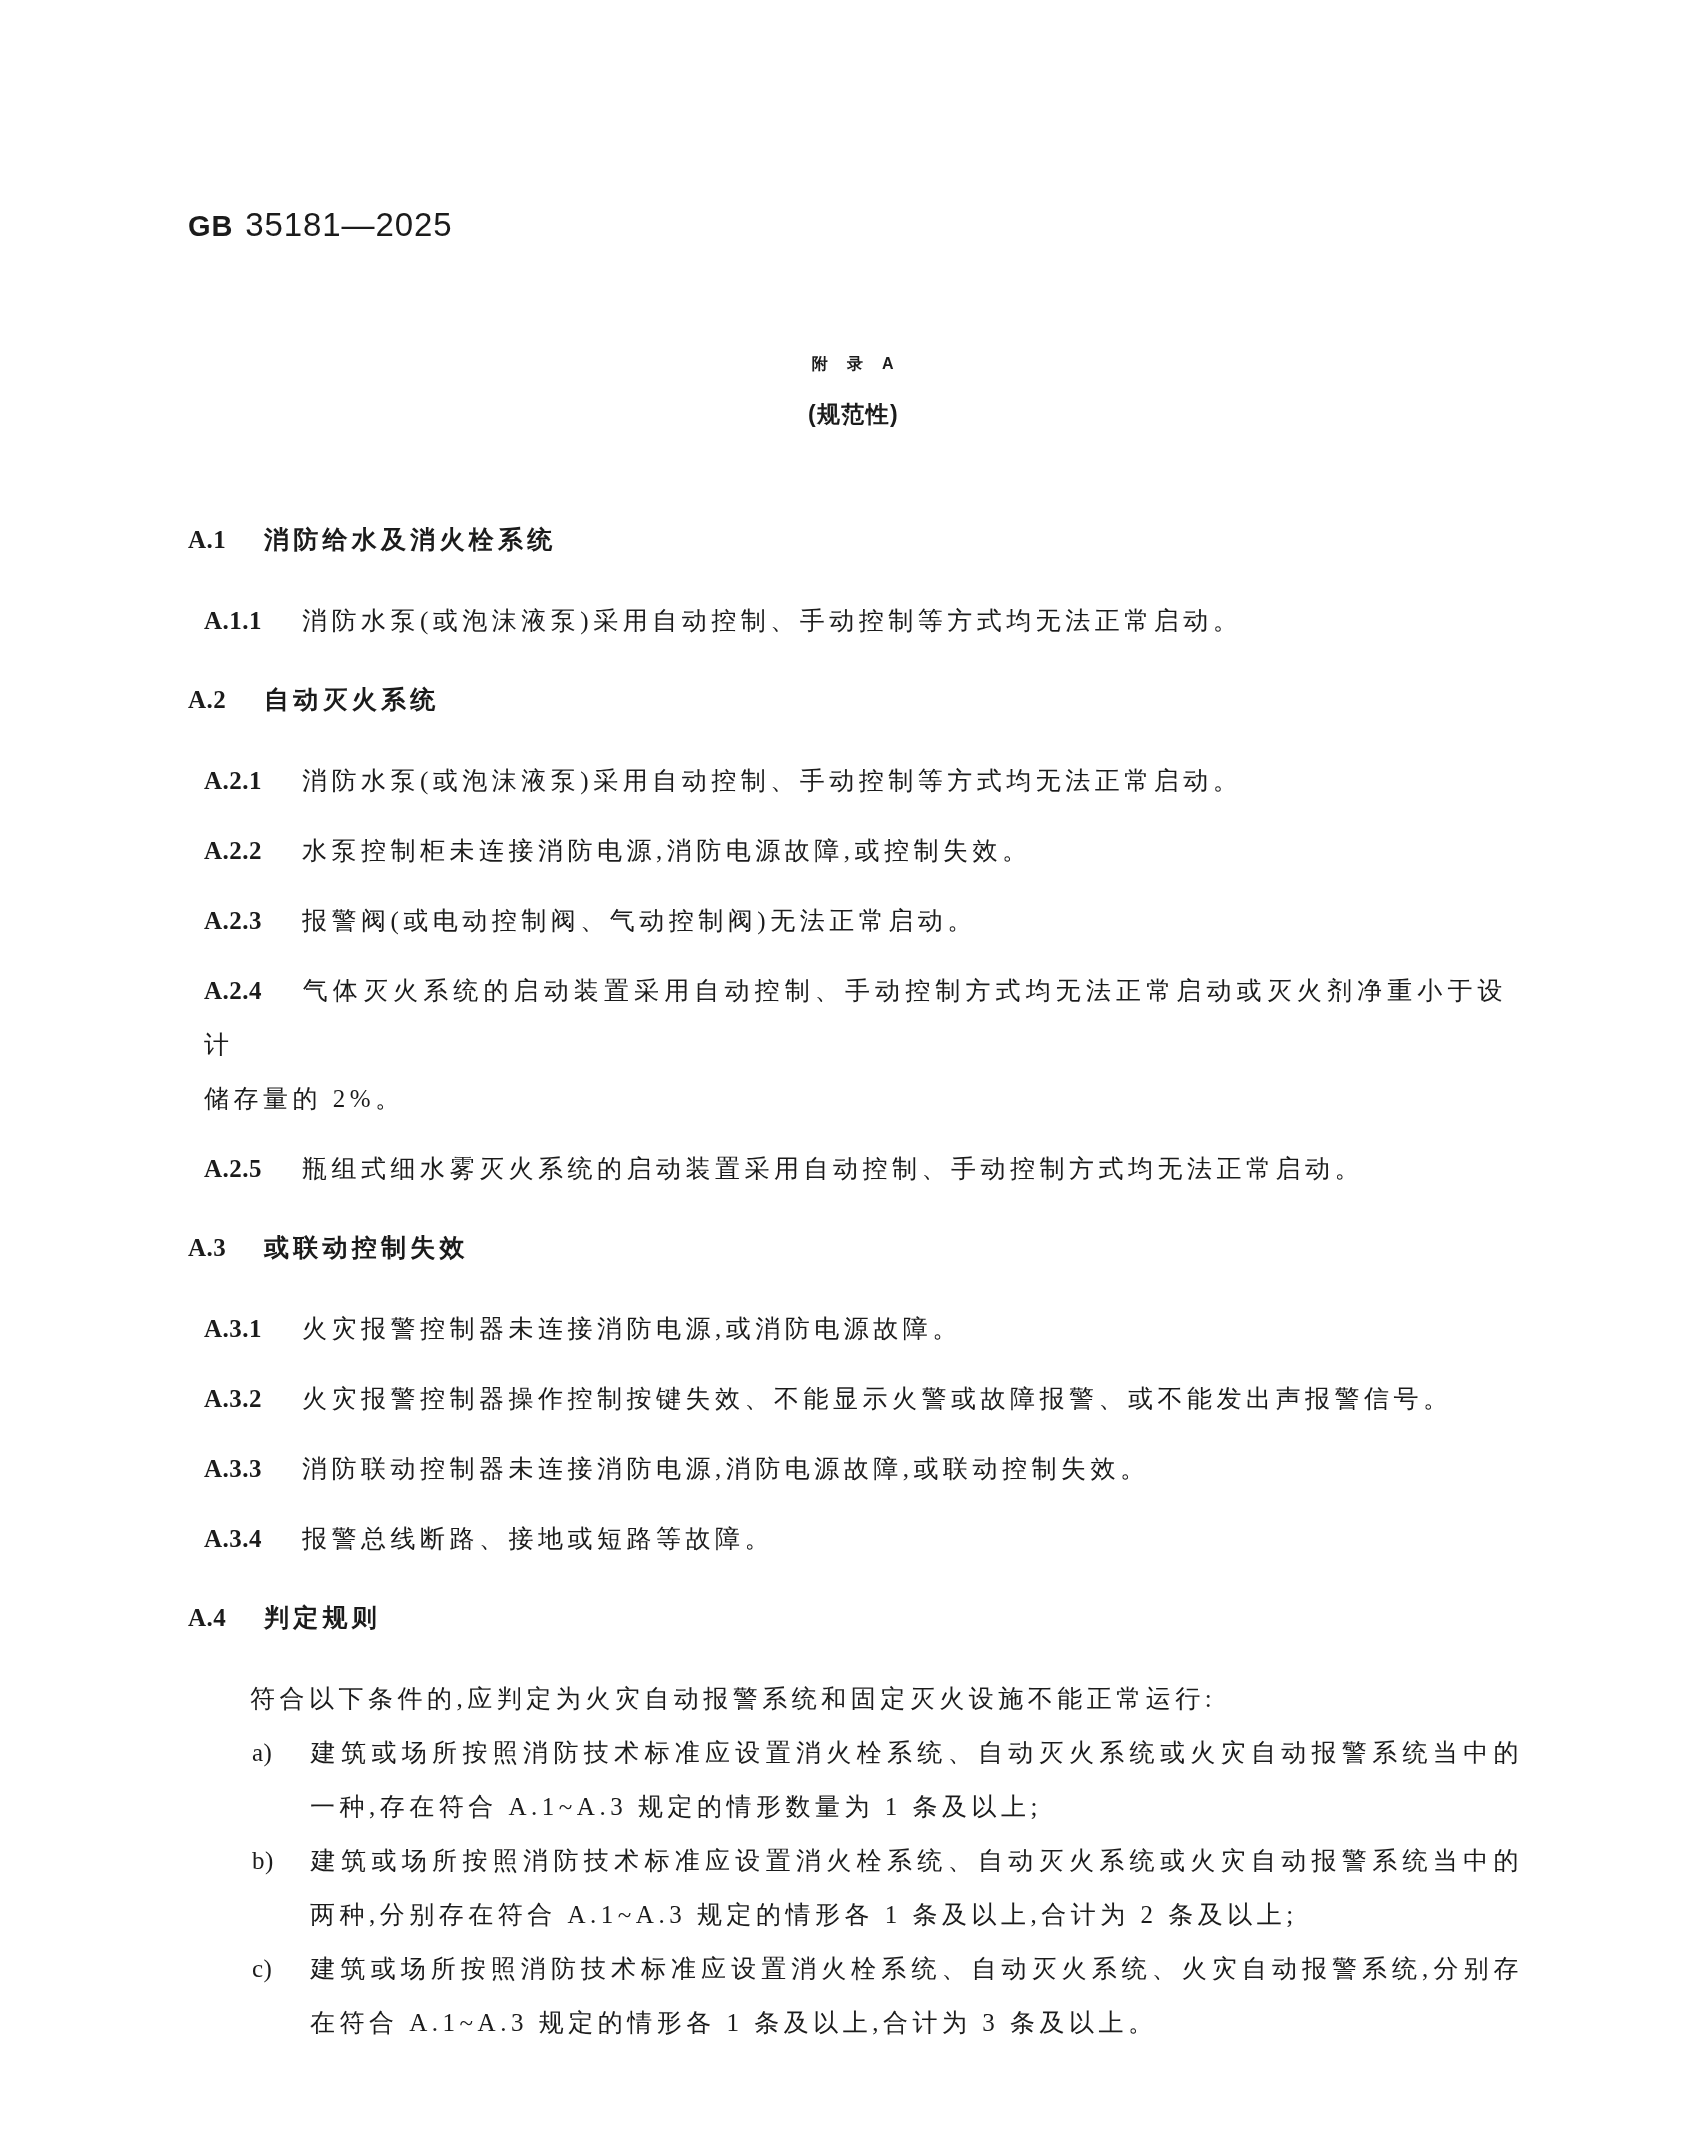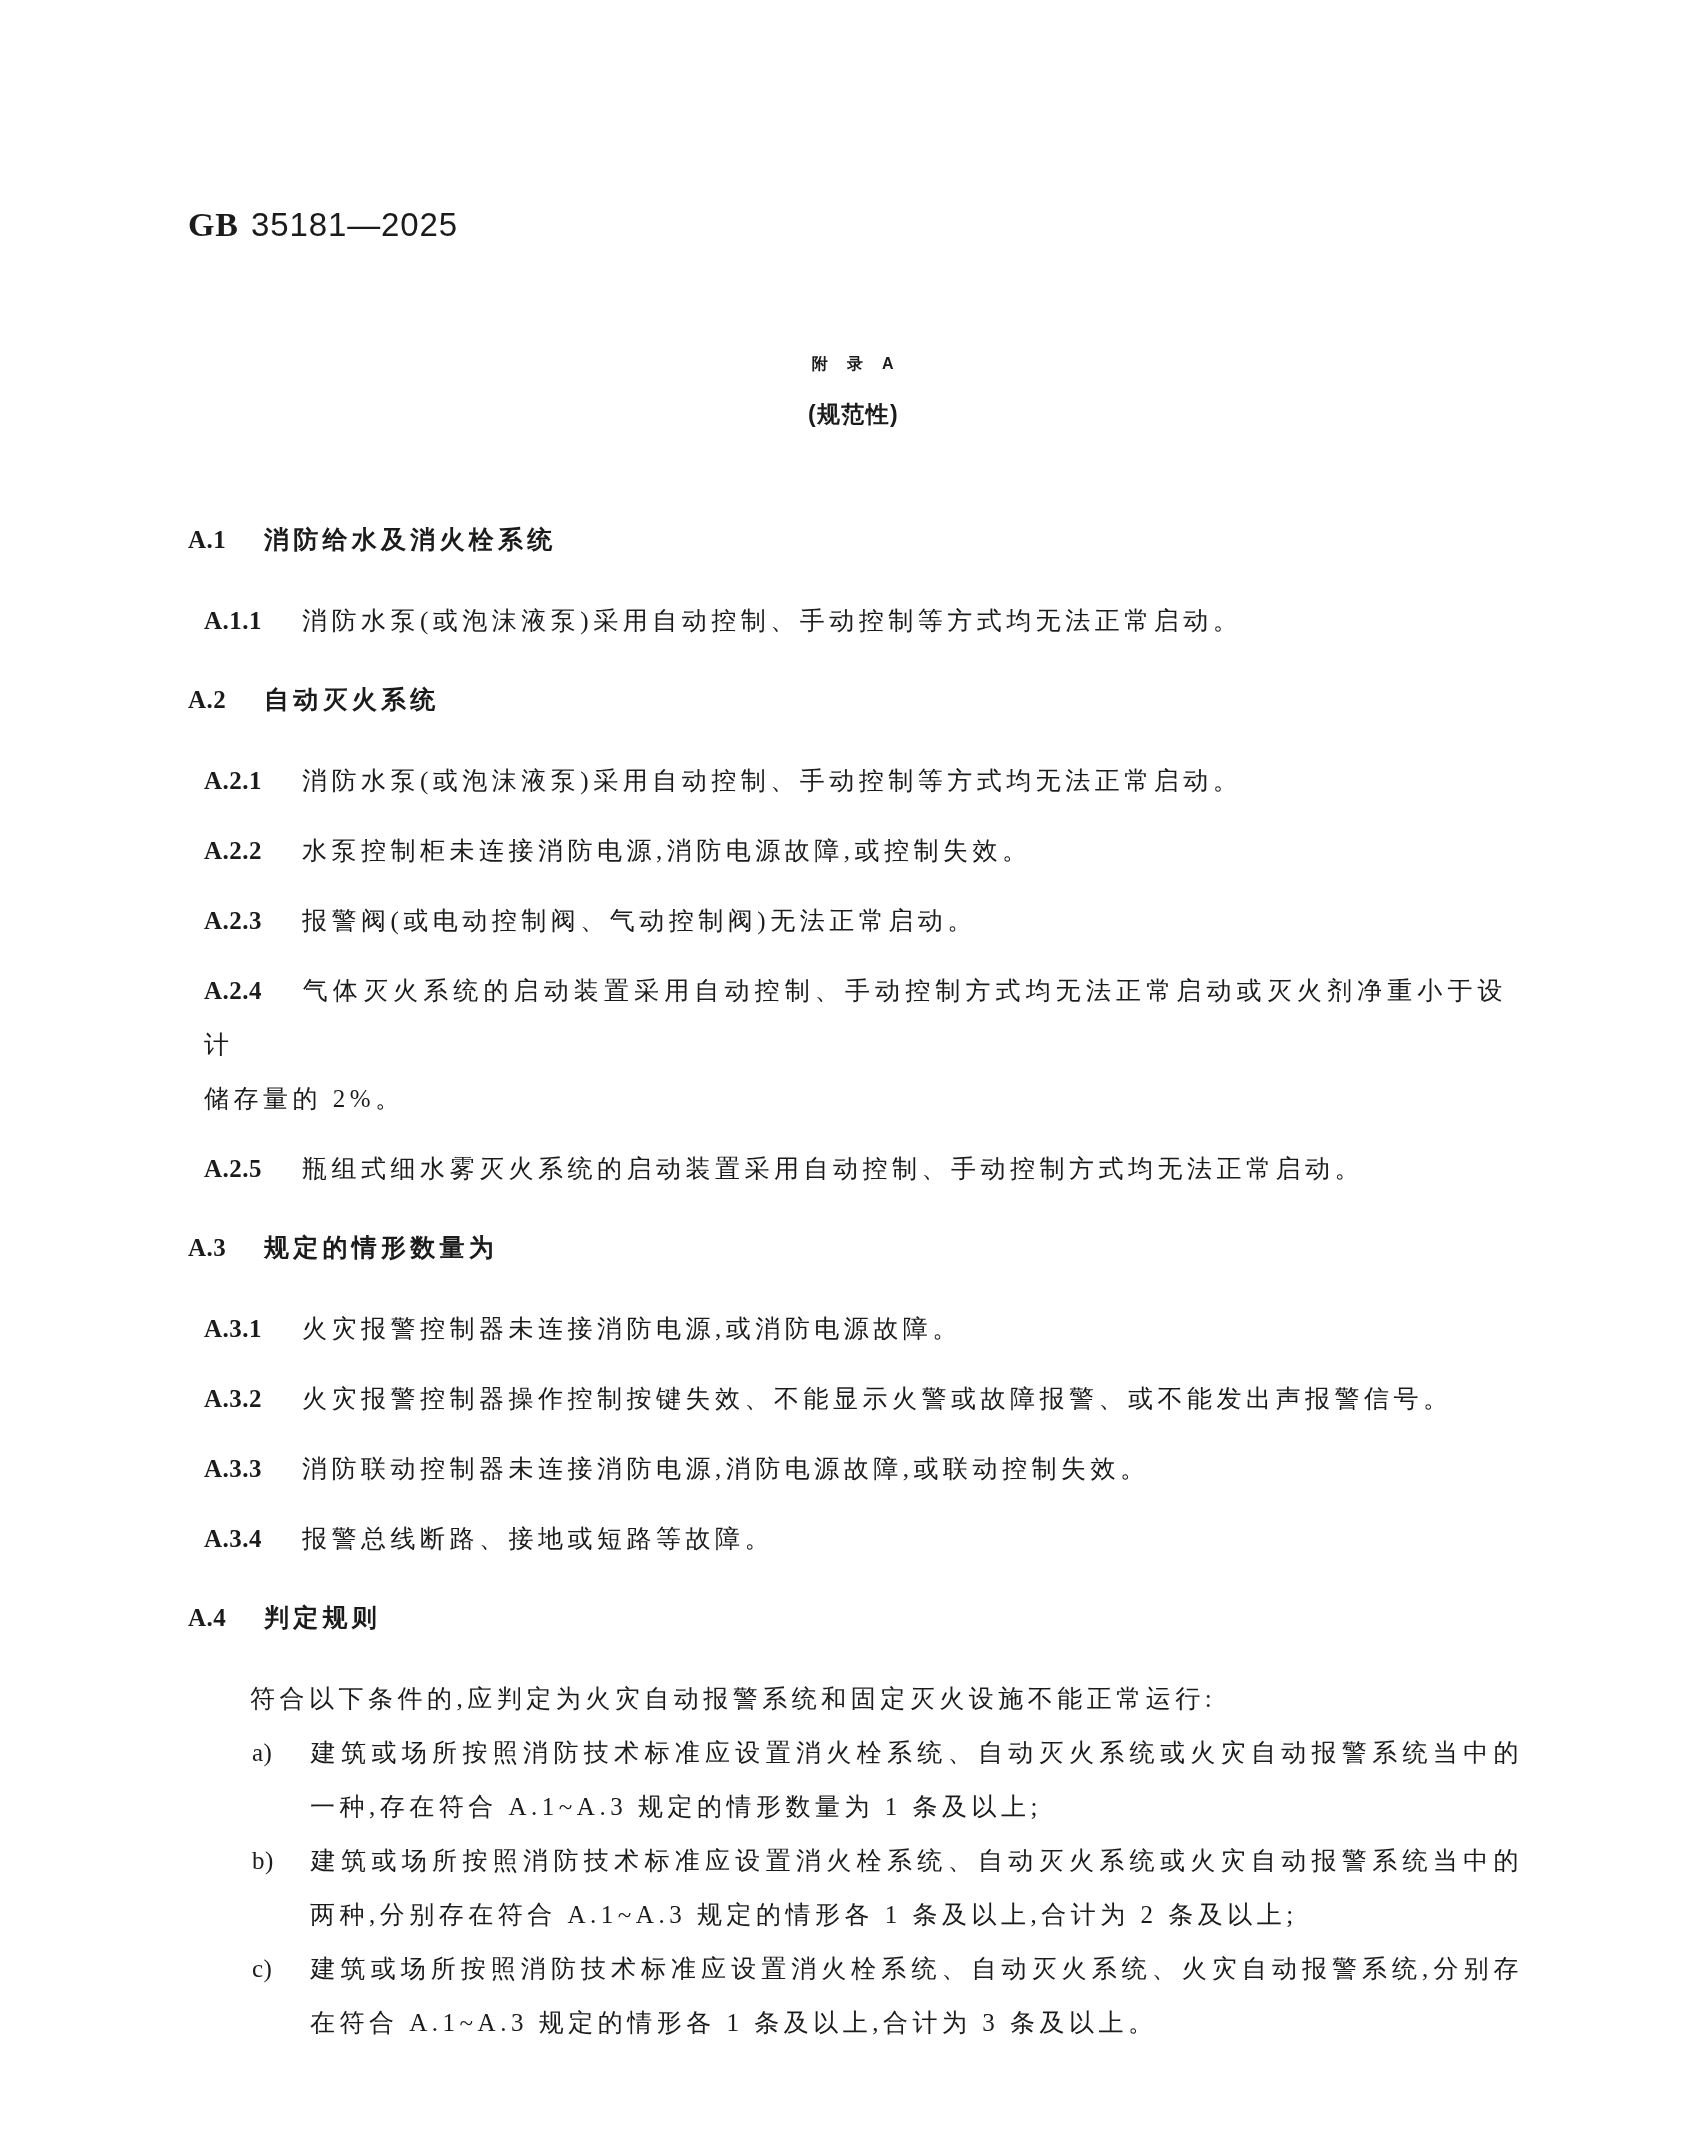--- a/index.html
+++ b/index.html
@@ -6,21 +6,21 @@
   .page {
     position:relative;
     width:1707px; height:2414px;
     background:#ffffff;
     color:#1b1b1b;
     font-family:"Liberation Serif","DejaVu Serif",serif;
     overflow:hidden;
   }
   
   .doc-header { position:absolute; left:188px; top:206px; white-space:nowrap; }
-  .doc-header .gb   { font-family:Liberation Serif, serif; font-weight:700; font-size:34px; letter-spacing:0.9px; }
+  .doc-header .gb   { font-family:Liberation Sans, sans-serif; font-weight:700; font-size:29px; letter-spacing:0.9px; }
   .doc-header .code { font-family:"Liberation Sans","DejaVu Sans",sans-serif; font-weight:500; font-size:33px; letter-spacing:0.9px; margin-left:12px; }
   
   .center-line { position:absolute; left:0; width:100%; text-align:center;
     font-family:"Liberation Sans","DejaVu Sans",sans-serif; font-weight:700; }
   .appendix-label     { top:354px;  font-size:16px; letter-spacing:0.10em; }
   .appendix-normative { top:399px;  font-size:23px; letter-spacing:0.06em; }
   .appendix-title     { top:440px; font-size:26px; letter-spacing:0.17em; }
   
   .content {
     position:absolute; left:188px; top:512px; width:1335px;
@@ -76,21 +76,21 @@
       <div class="clause">
         <div class="line"><span class="clause-no">A.2.3</span>报警阀(或电动控制阀、气动控制阀)无法正常启动。</div>
       </div>
       <div class="clause">
         <div class="line stretch"><span class="clause-no">A.2.4</span>气体灭火系统的启动装置采用自动控制、手动控制方式均无法正常启动或灭火剂净重小于设计</div>
         <div class="line">储存量的 2%。</div>
       </div>
       <div class="clause">
         <div class="line"><span class="clause-no">A.2.5</span>瓶组式细水雾灭火系统的启动装置采用自动控制、手动控制方式均无法正常启动。</div>
       </div>
-      <div class="section-heading"><span class="section-no">A.3</span><span class="section-title-text">规定的情形数量为</span></div>
+      <div class="section-heading"><span class="section-no">A.3</span><span class="section-title-text">或联动控制失效</span></div>
       <div class="clause">
         <div class="line"><span class="clause-no">A.3.1</span>火灾报警控制器未连接消防电源,或消防电源故障。</div>
       </div>
       <div class="clause">
         <div class="line"><span class="clause-no">A.3.2</span>火灾报警控制器操作控制按键失效、不能显示火警或故障报警、或不能发出声报警信号。</div>
       </div>
       <div class="clause">
         <div class="line"><span class="clause-no">A.3.3</span>消防联动控制器未连接消防电源,消防电源故障,或联动控制失效。</div>
       </div>
       <div class="clause">

